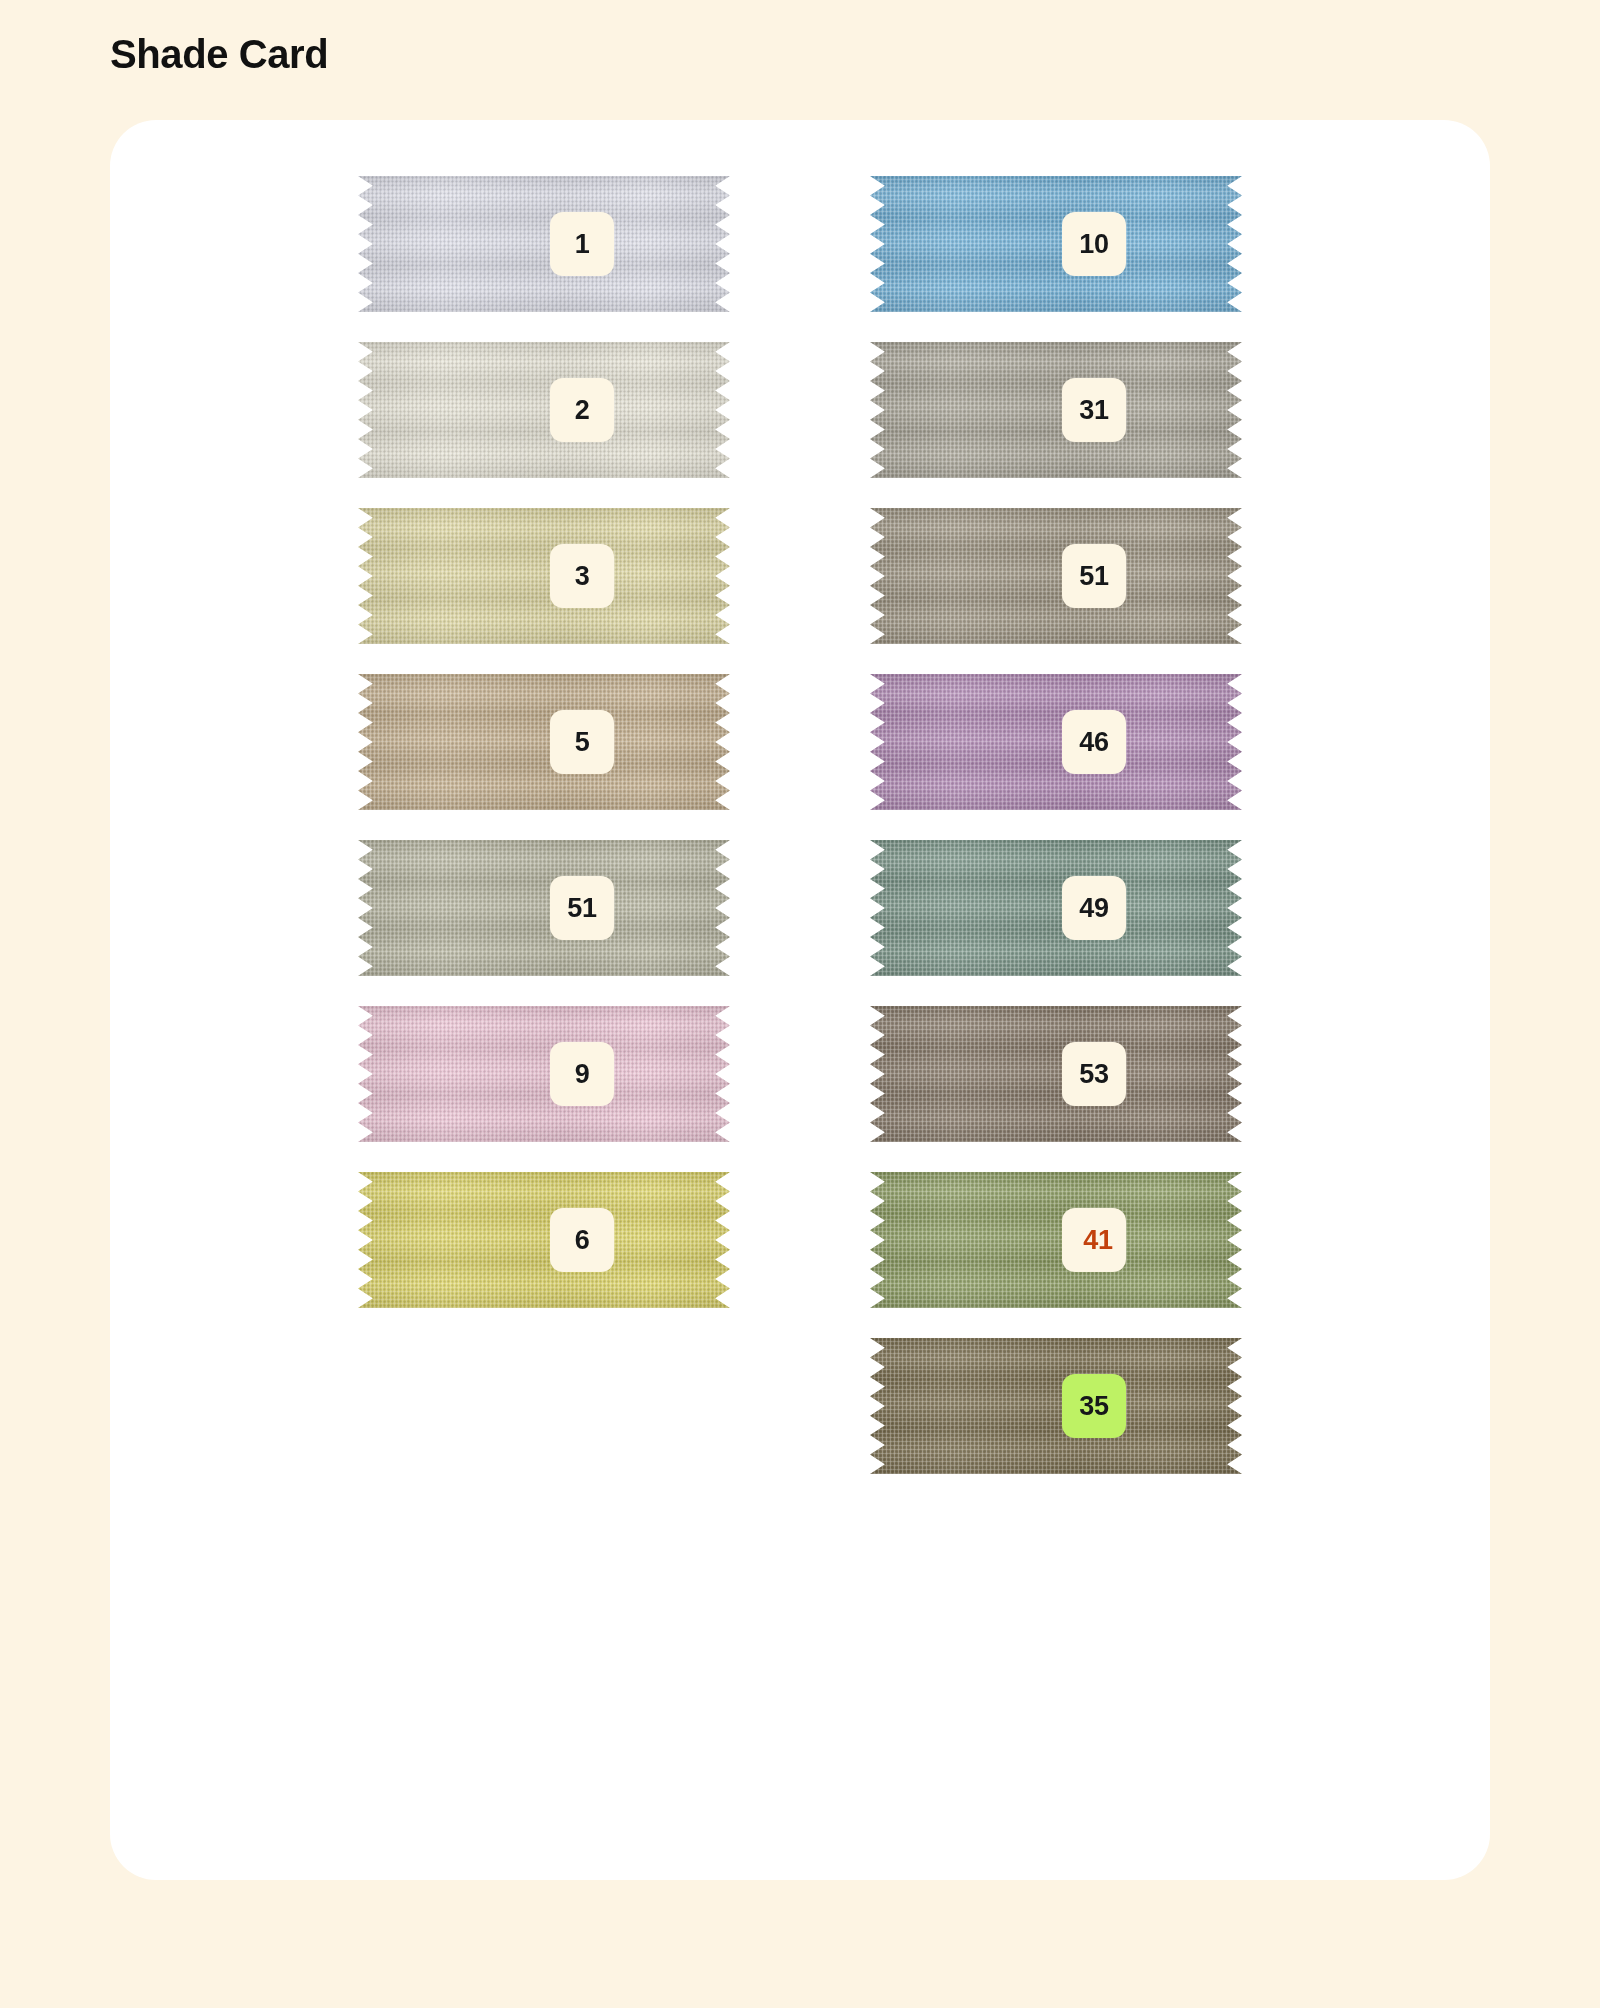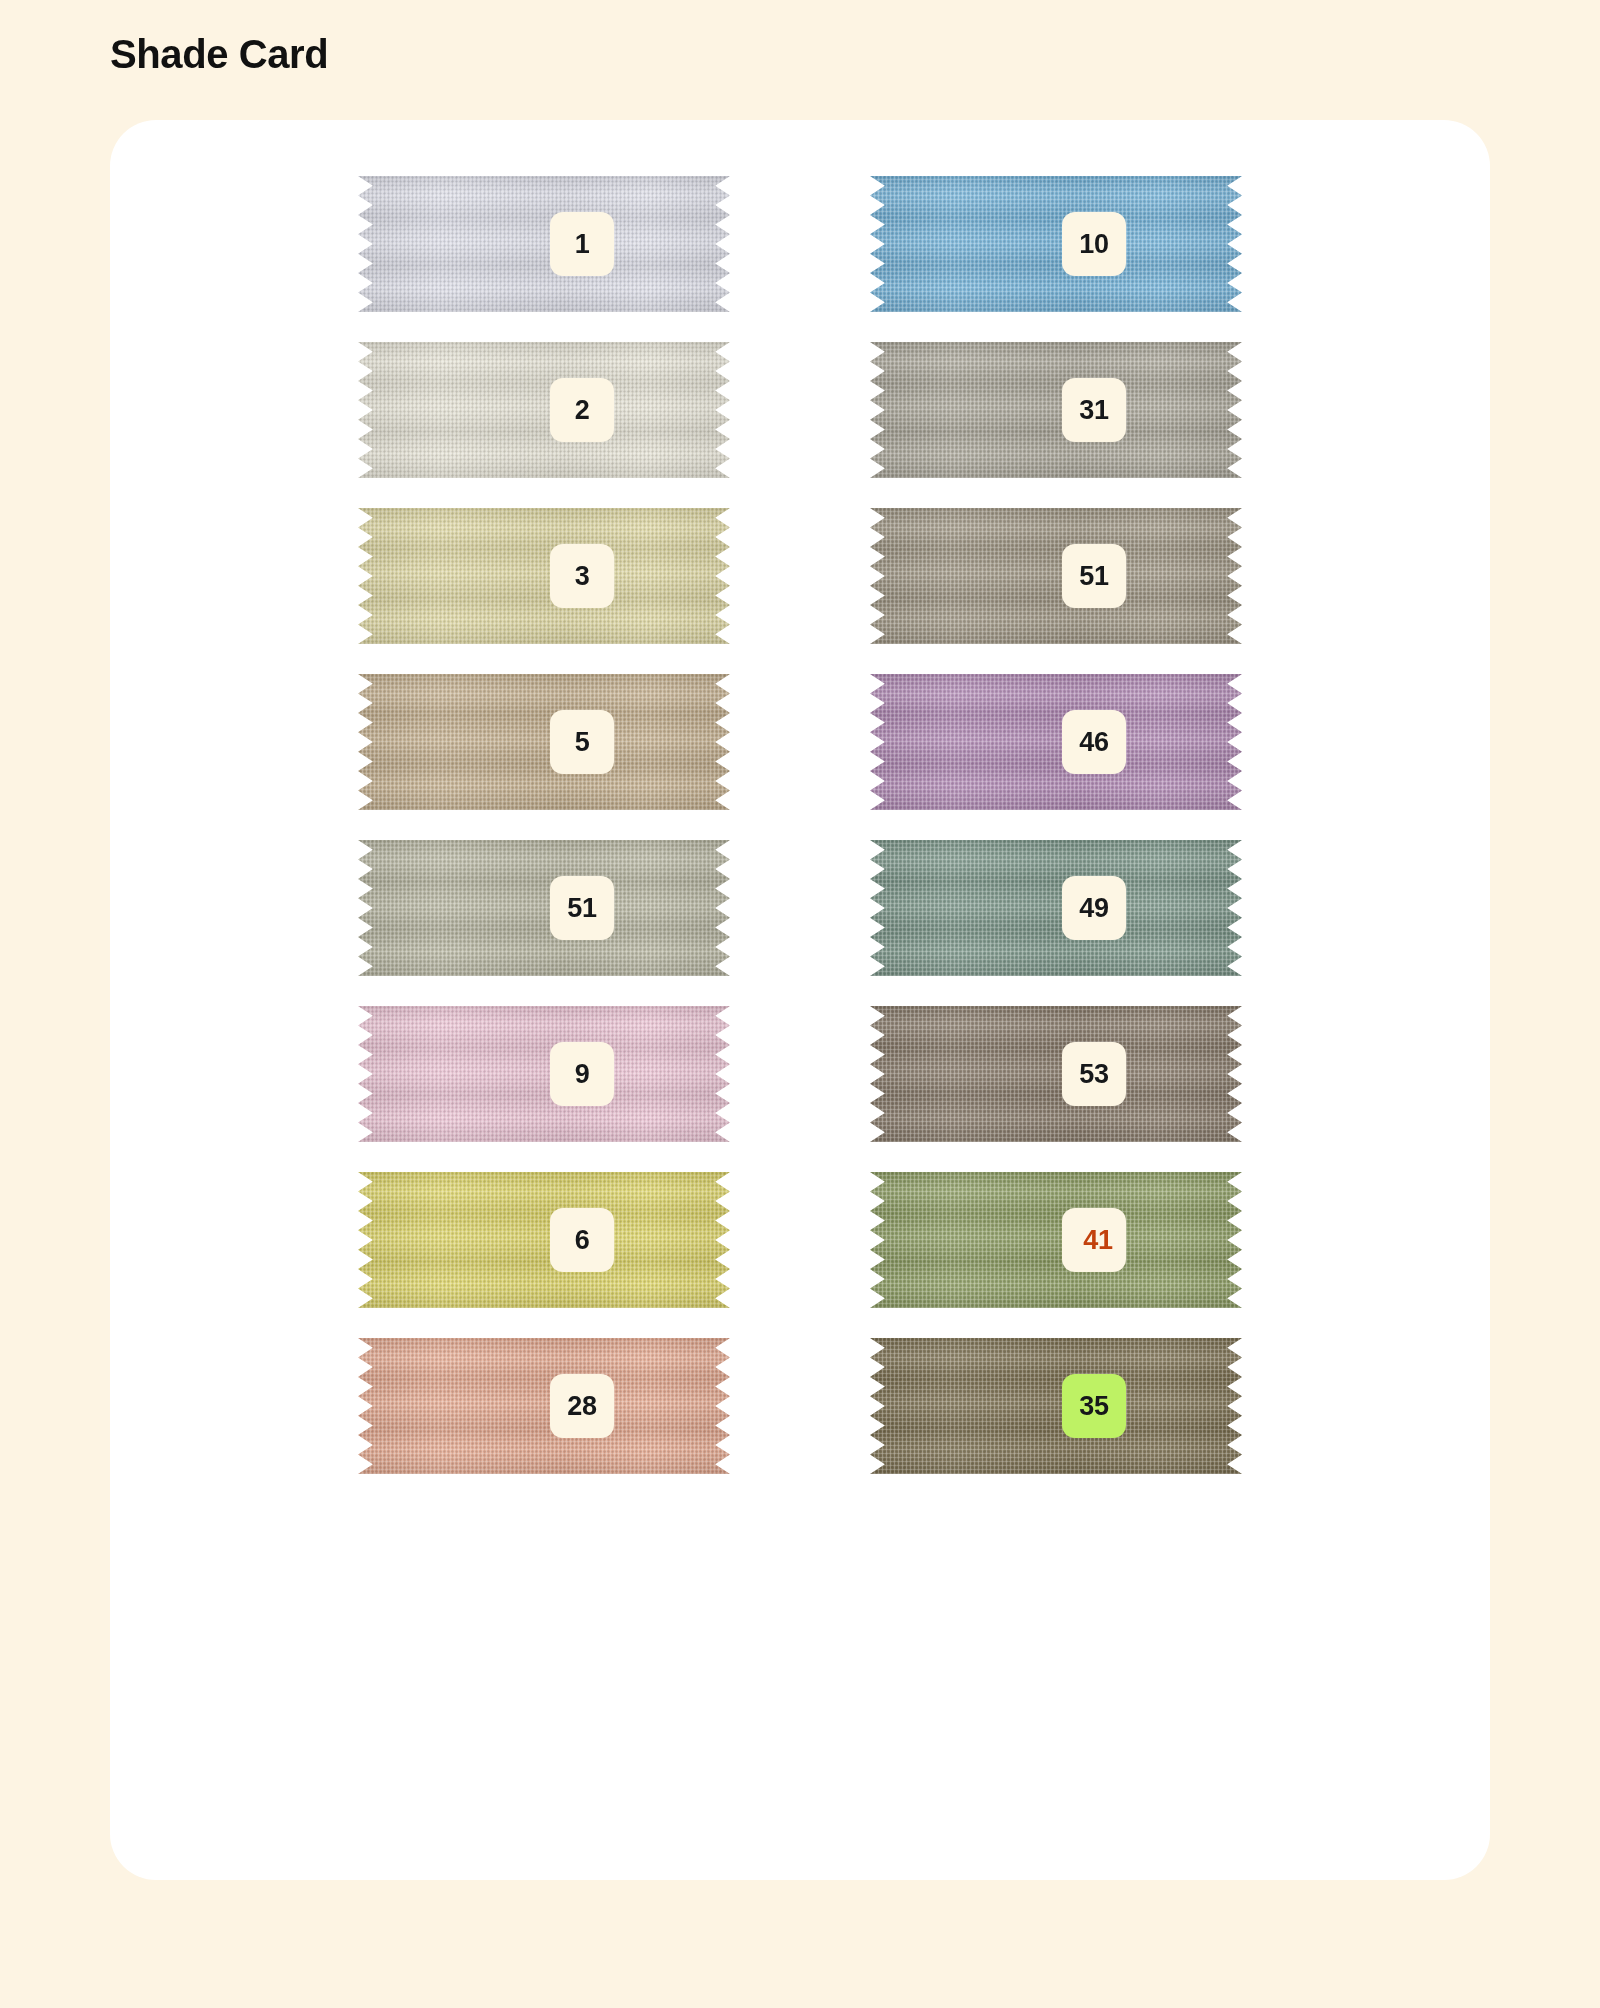--- a/index.html
+++ b/index.html
@@ -218,27 +218,20 @@
           </div>
           <div class="swatch-badge" style="background: rgb(253, 246, 228); color: rgb(22, 24, 26);">9</div>
         </div>
         <div class="swatch-row">
           <div class="swatch-fabric" style="background: rgb(220, 211, 104);">
             <div class="swatch-weave"></div>
             <div class="swatch-shading"></div>
           </div>
           <div class="swatch-badge" style="background: rgb(253, 246, 228); color: rgb(22, 24, 26);">6</div>
         </div>
-        <div class="swatch-row">
-          <div class="swatch-fabric" style="background: rgb(228, 168, 143);">
-            <div class="swatch-weave"></div>
-            <div class="swatch-shading"></div>
-          </div>
-          <div class="swatch-badge" style="background: rgb(253, 246, 228); color: rgb(22, 24, 26);">28</div>
-        </div>
       </div>
 
     <div class="swatch-column" id="column-right">
         <div class="swatch-row">
           <div class="swatch-fabric" style="background: rgb(115, 178, 216);">
             <div class="swatch-weave"></div>
             <div class="swatch-shading"></div>
           </div>
           <div class="swatch-badge" style="background: rgb(253, 246, 228); color: rgb(22, 24, 26);">10</div>
         </div>

